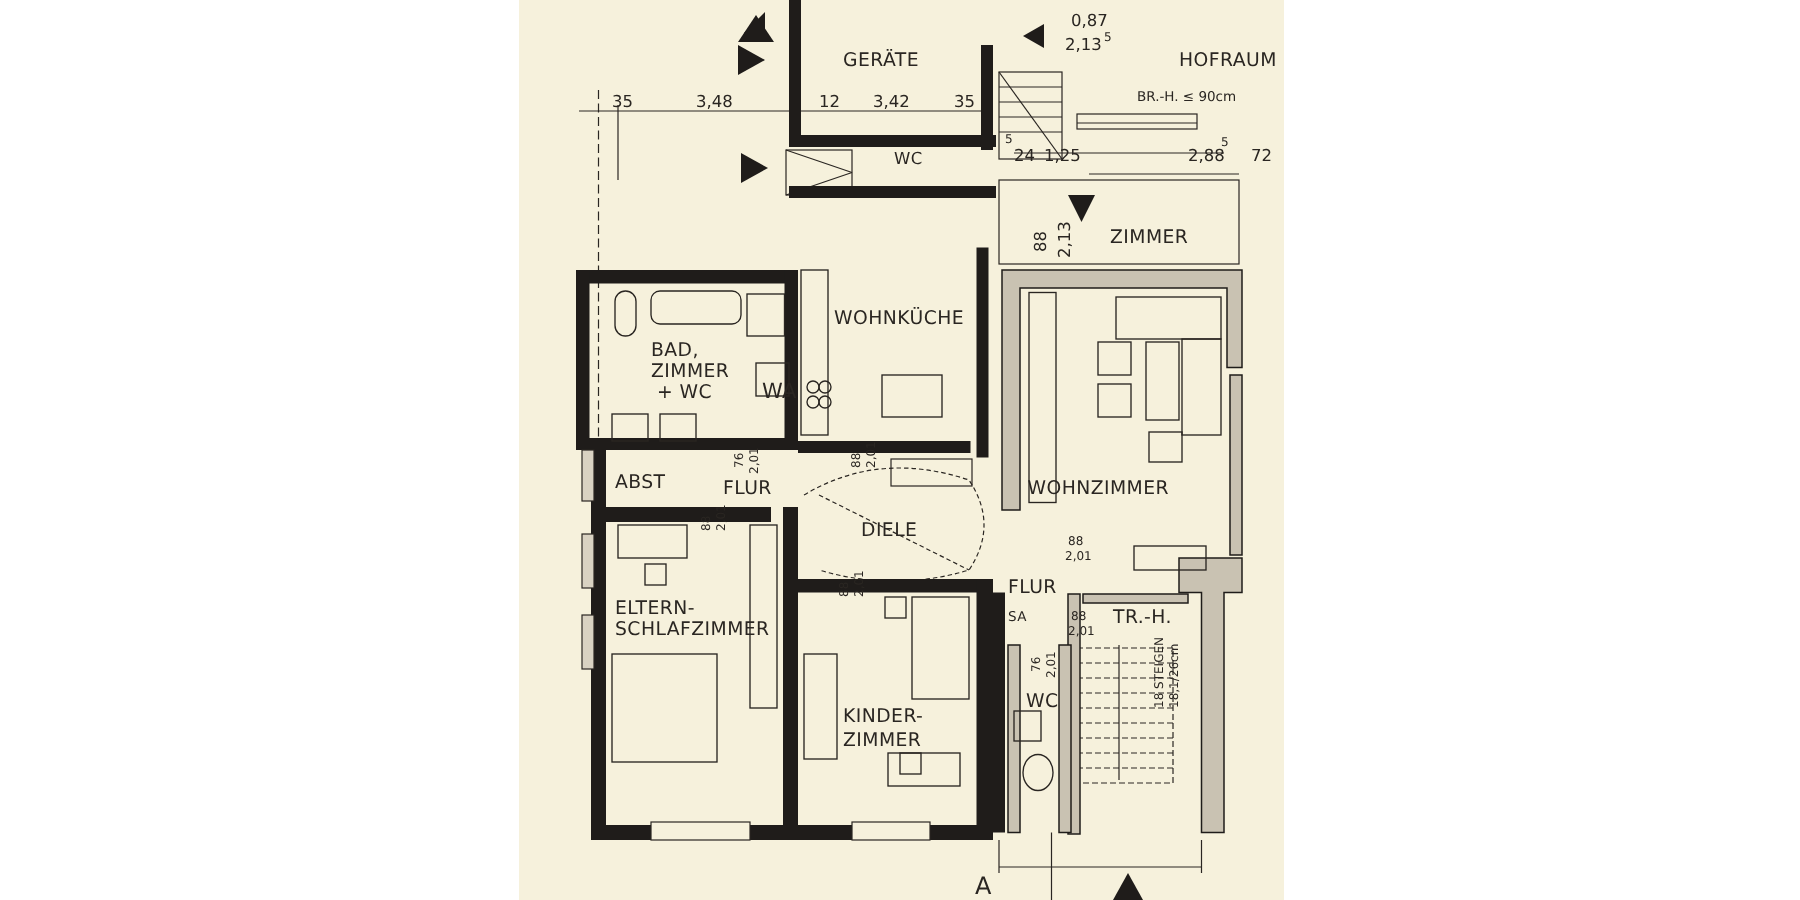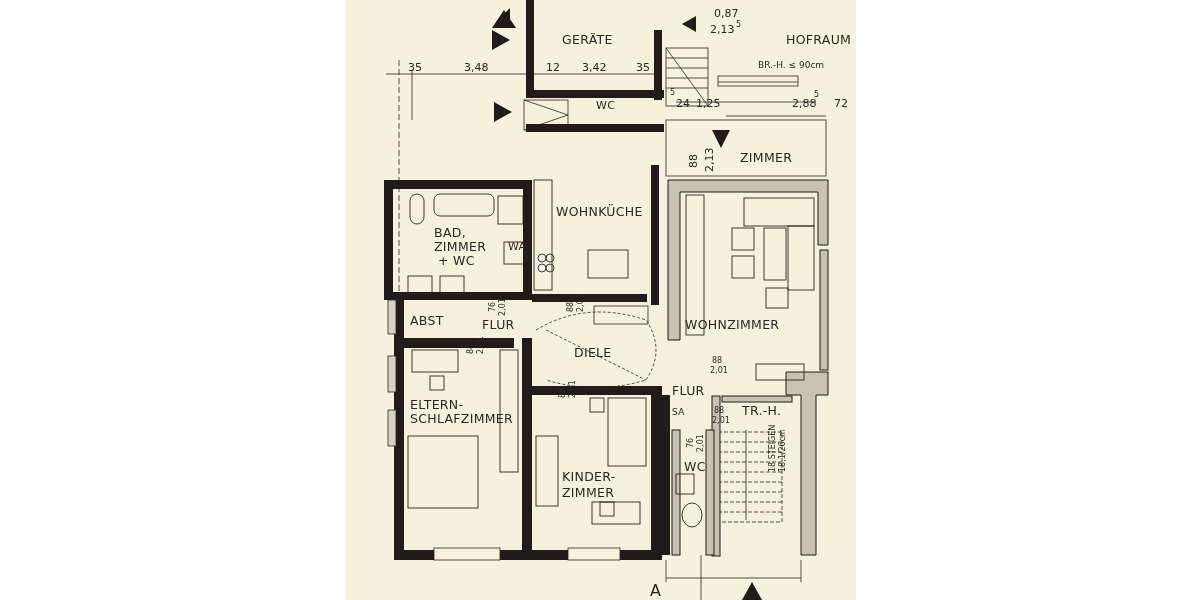--- a/index.html
+++ b/index.html
@@ -163,21 +163,21 @@
   </svg>
 
   <span class="lbl" style="left:216px;top:33px;">GERÄTE</span>
   <span class="lbl" style="left:440px;top:33px;text-align:center;">HOFRAUM</span>
   <span class="lbl" style="left:250px;top:99px;font-size:11px;">WC</span>
   <span class="lbl" style="left:394px;top:151px;">ZIMMER</span>
   <span class="lbl" style="left:210px;top:205px;">WOHNKÜCHE</span>
   <span class="lbl" style="left:88px;top:226px;">BAD,</span>
   <span class="lbl" style="left:88px;top:240px;">ZIMMER</span>
   <span class="lbl" style="left:92px;top:254px;">+ WC</span>
-  <span class="lbl" style="left:162px;top:240px;font-size:11px;">WA</span>
+  <span class="lbl" style="left:162px;top:254px;font-size:14px;">WA</span>
   <span class="lbl" style="left:64px;top:314px;">ABST</span>
   <span class="lbl" style="left:136px;top:318px;">FLUR</span>
   <span class="lbl" style="left:228px;top:346px;">DIELE</span>
   <span class="lbl" style="left:339px;top:318px;">WOHNZIMMER</span>
   <span class="lbl" style="left:326px;top:384px;">FLUR</span>
   <span class="lbl" style="left:396px;top:404px;">TR.-H.</span>
   <span class="lbl" style="left:64px;top:398px;">ELTERN-</span>
   <span class="lbl" style="left:64px;top:412px;">SCHLAFZIMMER</span>
   <span class="lbl" style="left:216px;top:470px;">KINDER-</span>
   <span class="lbl" style="left:216px;top:486px;">ZIMMER</span>

